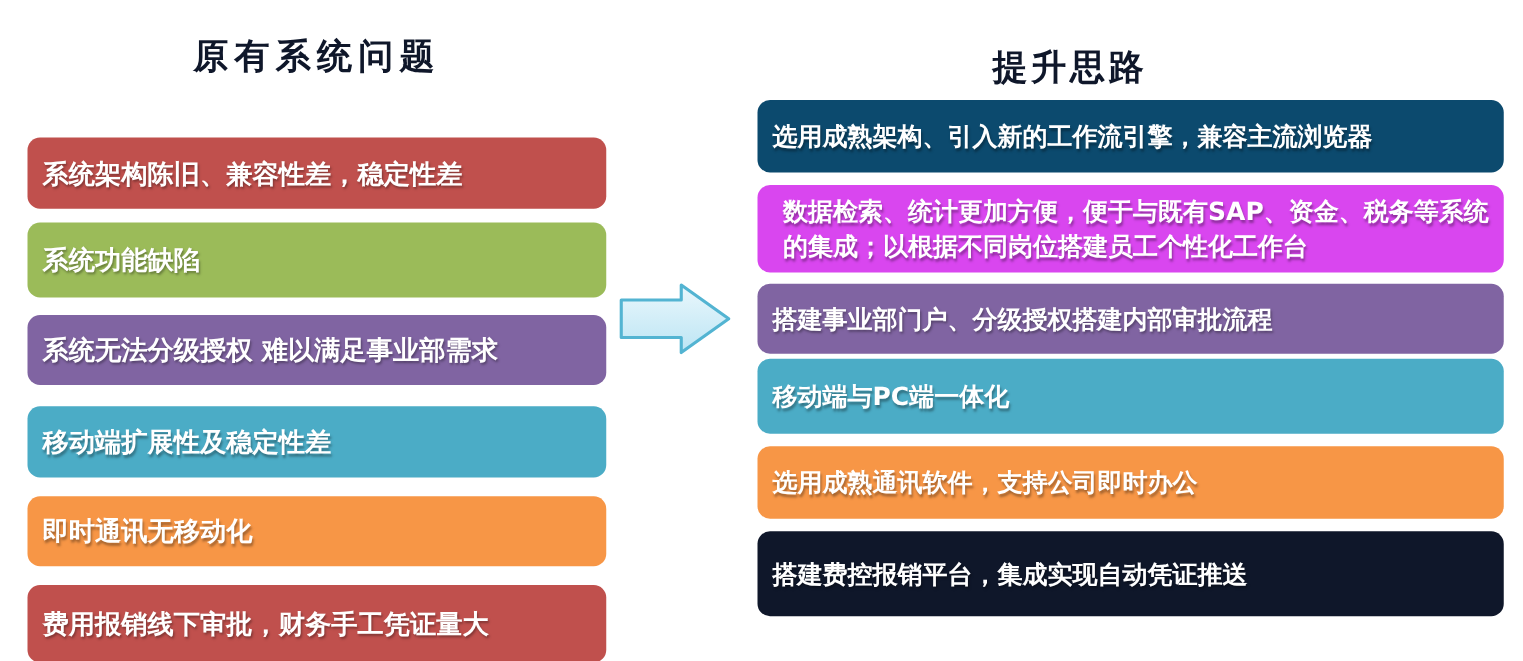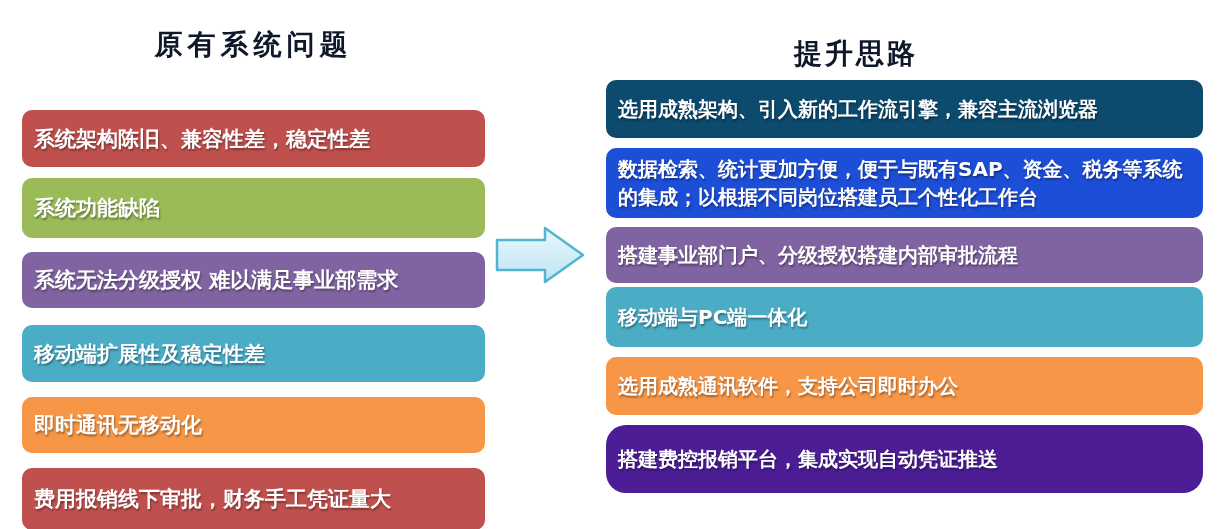--- a/index.html
+++ b/index.html
@@ -106,38 +106,38 @@
         <span class="bar-label">费用报销线下审批，财务手工凭证量大</span>
       </div>
     </div>
 
   <div id="col-right" class="col">
 
       <div class="bar" style="background-color: #0c4a6e;">
         <span class="bar-label">选用成熟架构、引入新的工作流引擎，兼容主流浏览器</span>
       </div>
 
-      <div class="bar" style="background-color: #1d4ed8;">
+      <div class="bar" style="background-color: #d946ef; justify-content: flex-end;">
         <span class="bar-label">数据检索、统计更加方便，便于与既有SAP、资金、税务等系统
 的集成；以根据不同岗位搭建员工个性化工作台</span>
       </div>
 
       <div class="bar" style="background-color: rgb(128, 100, 162);">
         <span class="bar-label">搭建事业部门户、分级授权搭建内部审批流程</span>
       </div>
 
       <div class="bar" style="background-color: rgb(75, 172, 198);">
         <span class="bar-label">移动端与PC端一体化</span>
       </div>
 
       <div class="bar" style="background-color: rgb(247, 150, 70);">
         <span class="bar-label">选用成熟通讯软件，支持公司即时办公</span>
       </div>
 
-      <div class="bar" style="background-color: #4c1d95; border-radius: 20px;">
+      <div class="bar" style="background-color: #0f172a;">
         <span class="bar-label">搭建费控报销平台，集成实现自动凭证推送</span>
       </div>
     </div>
 
   <div id="arrow">
     <svg width="92" height="62" viewBox="0 0 92 62" aria-hidden="true">
       <defs>
         <linearGradient id="arrowGrad" x1="0" y1="0" x2="0" y2="1">
           <stop offset="0" stop-color="#EAF7FC"></stop>
           <stop offset="1" stop-color="#BCE5F4"></stop>

